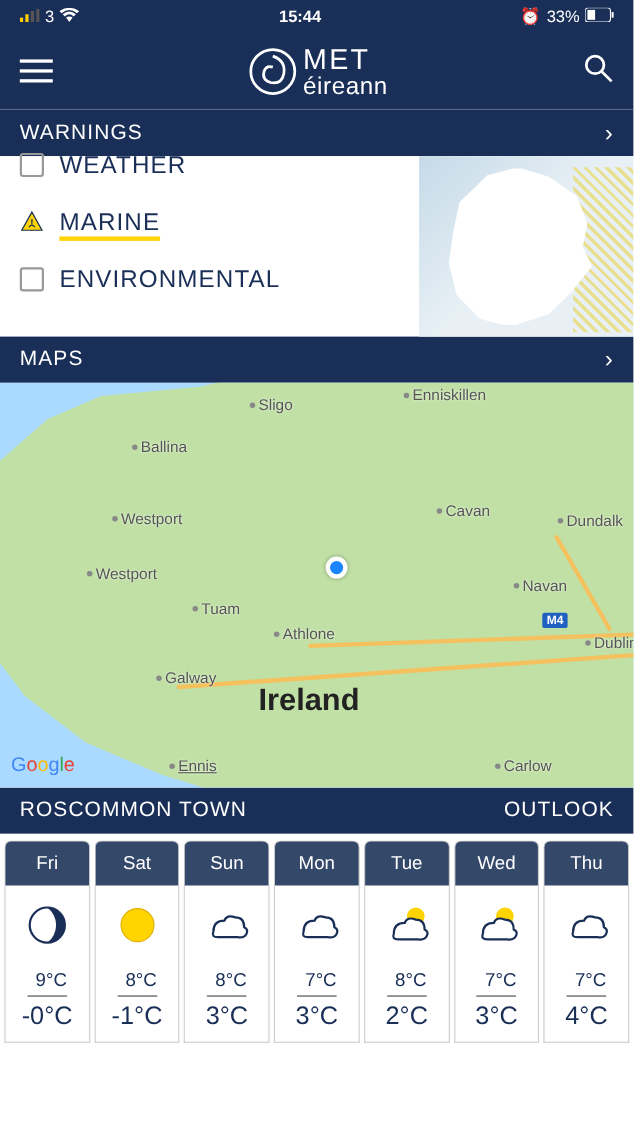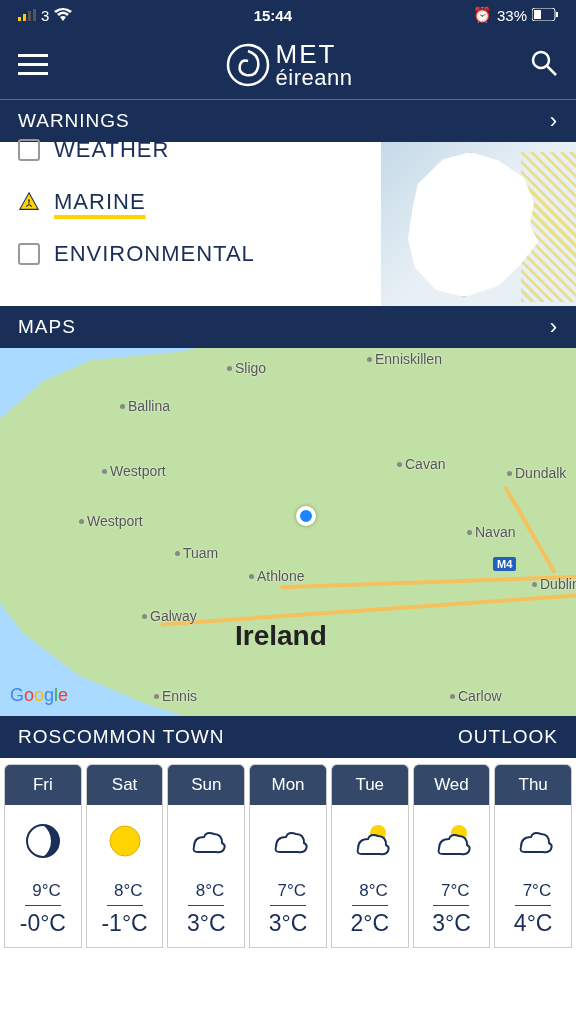--- a/index.html
+++ b/index.html
@@ -147,21 +147,21 @@
       <div class="city" style="left: 128px; top: 50px;">Ballina</div>
       <div class="city" style="left: 405px; top: 72px; margin-top: 36px;">Cavan</div>
       <div class="city" style="left: 110px; top: 115px;">Westport</div>
       <div class="city" style="left: 515px; top: 117px;">Dundalk</div>
       <div class="city" style="left: 87px; top: 165px;">Westport</div>
       <div class="city" style="left: 475px; top: 176px;">Navan</div>
       <div class="city" style="left: 183px; top: 197px;">Tuam</div>
       <div class="city" style="left: 257px; top: 220px;">Athlone</div>
       <div class="city" style="left: 540px; top: 228px;">Dublin</div>
       <div class="city" style="left: 150px; top: 260px;">Galway</div>
-      <div class="city" style="left: 162px; top: 340px;">Ennis</div>
+      <div class="city" style="left: 162px; top: 340px; text-decoration: underline;">Ennis</div>
       <div class="city" style="left: 458px; top: 340px;">Carlow</div>
     </div>
   <div class="m4-badge">M4</div>
   <div class="country-label">Ireland</div>
   <div class="location-dot"></div>
   <div class="google-logo">
     <span style="color:#4285f4">G</span><span style="color:#ea4335">o</span><span style="color:#fbbc05">o</span><span style="color:#4285f4">g</span><span style="color:#34a853">l</span><span style="color:#ea4335">e</span>
   </div>
 </div>
 

